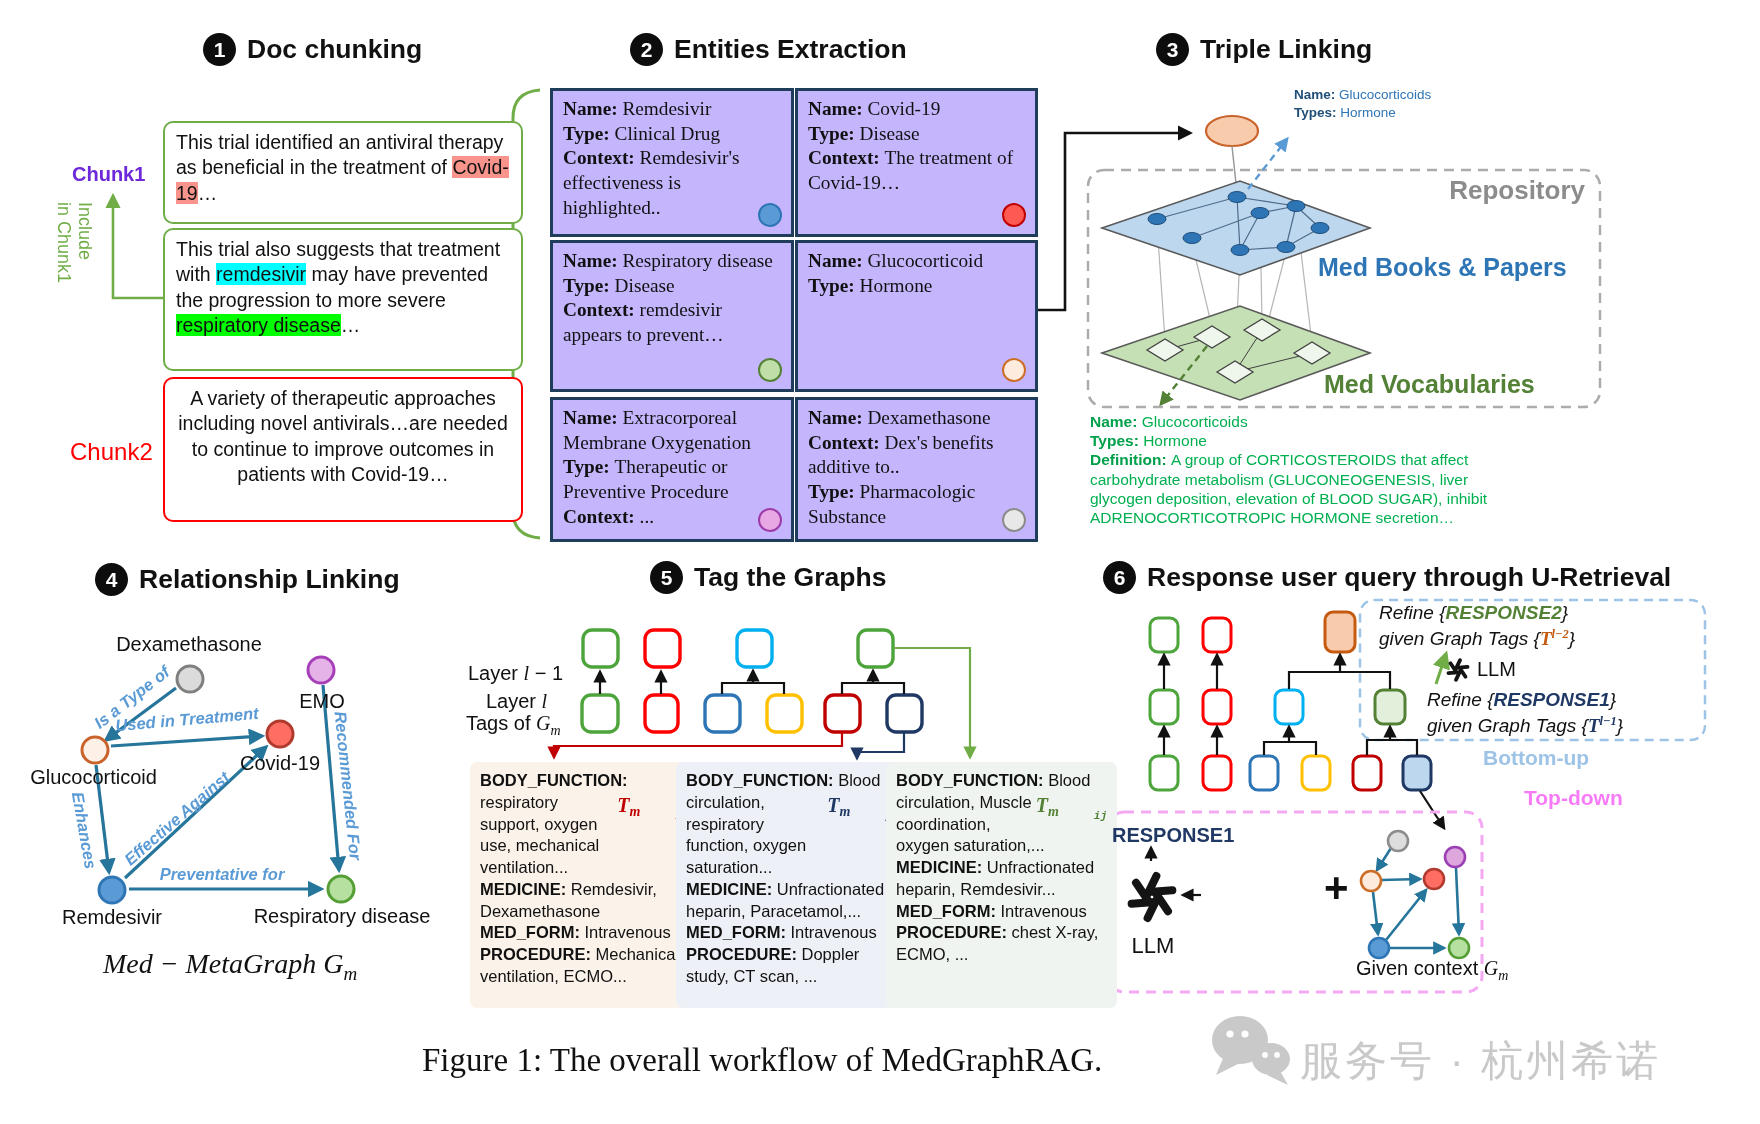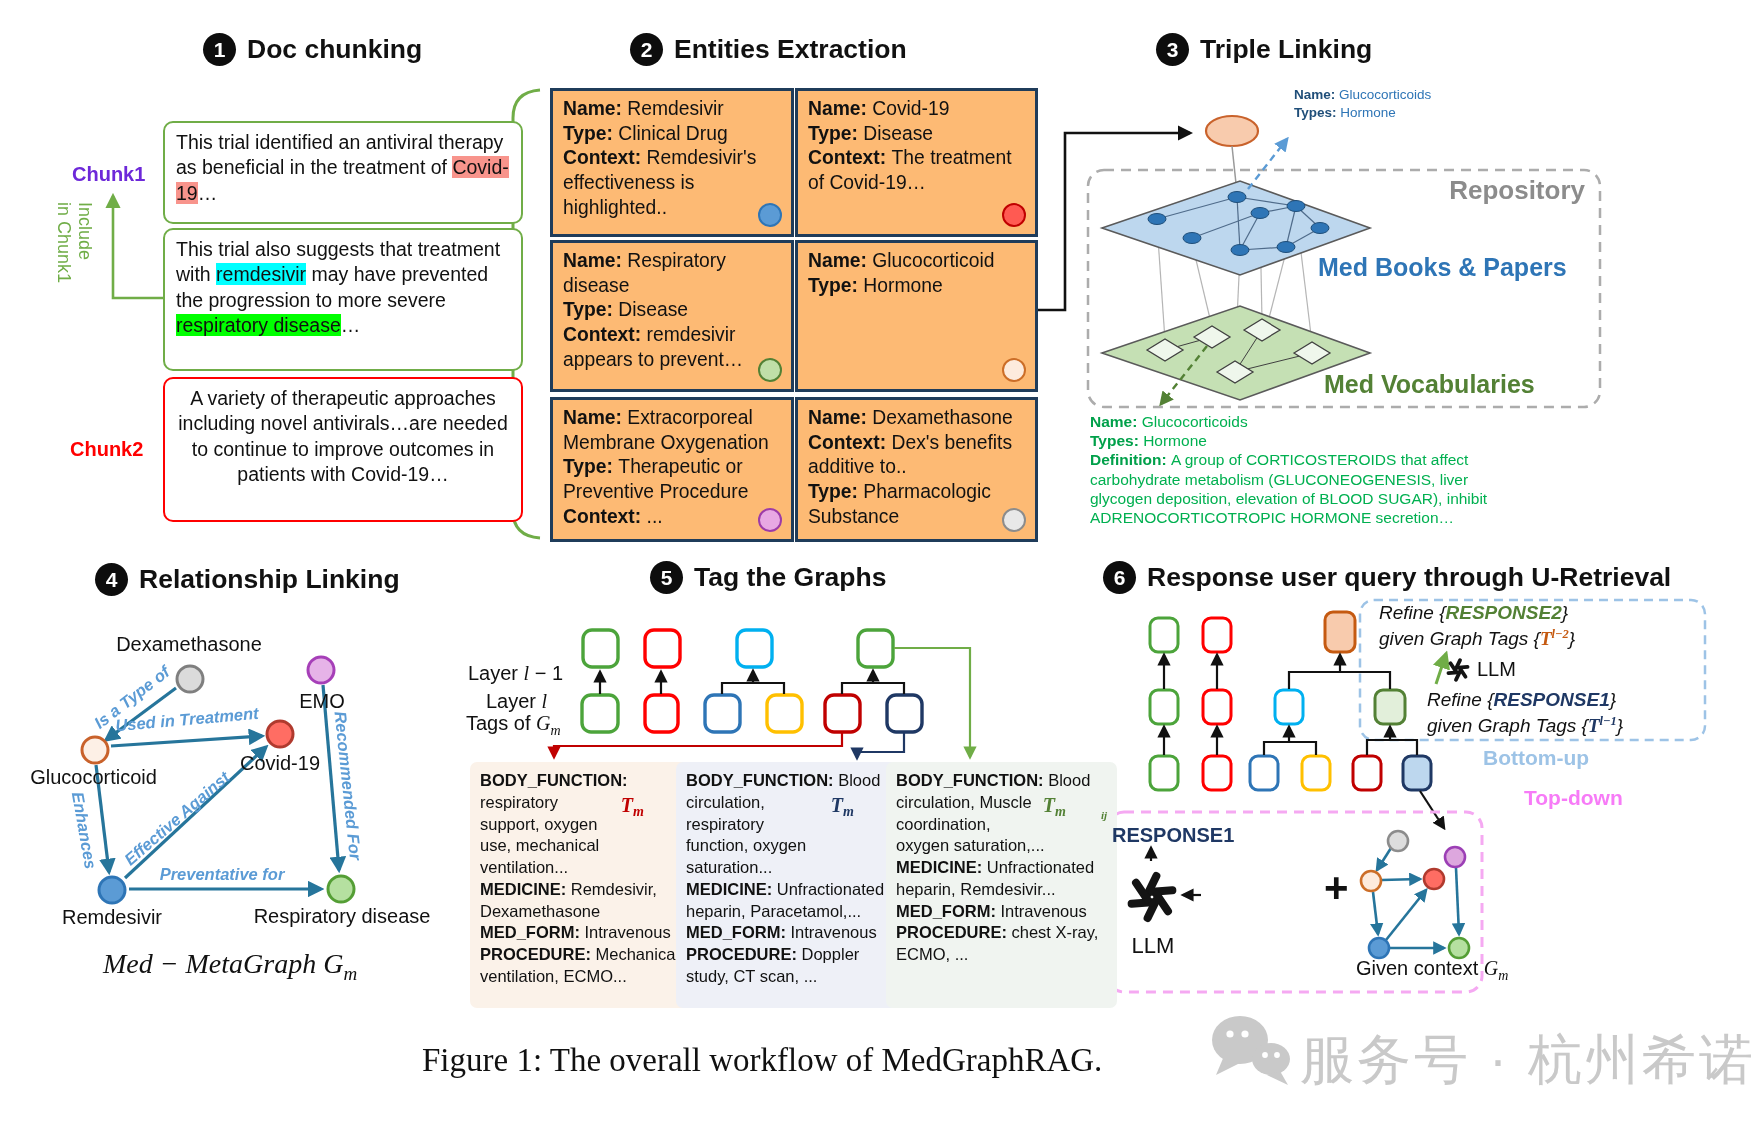--- a/index.html
+++ b/index.html
@@ -11,44 +11,44 @@
   .badge{width:33px;height:33px;border-radius:50%;background:#0d0d0d;color:#fff;
          display:flex;align-items:center;justify-content:center;font-size:21px;font-weight:bold;flex:0 0 auto;}
   .sec-title{font-size:26.5px;font-weight:bold;white-space:nowrap;}
   .chunkbox{border-radius:10px;padding:7px 11px;font-size:19.5px;line-height:1.3;background:#fff;}
   .gborder{border:2.5px solid #70AD47;}
   .rborder{border:2.5px solid #FF0000;text-align:center;}
   .hl-pink{background:#F8948C;}
   .hl-cyan{background:#00FFFF;}
   .hl-green{background:#00FF00;}
   .vtext{writing-mode:vertical-rl;color:#70AD47;font-size:18px;line-height:1.2;}
-  .card{border:3px solid #1F3C5A;background:#fdba74;padding:6px 10px;font-size:19.3px;line-height:1.28;}
+  .card{border:3px solid #1F3C5A;background:#c4b5fd;padding:6px 10px;font-size:19.3px;line-height:1.28;font-family:Liberation Serif, serif;}
   .fl{font-weight:bold;}
   .dot{position:absolute;right:9px;bottom:7px;width:20px;height:20px;border-radius:50%;border:2.5px solid;}
   .dot-blue{background:#5B9BD5;border-color:#2E75B6;}
   .dot-red{background:#FF5A52;border-color:#C00000;}
   .dot-green{background:#C0DFA8;border-color:#538135;}
   .dot-orange{background:#FDEBDD;border-color:#CC6E28;}
   .dot-purple{background:#E8A8E3;border-color:#9D3BA8;}
   .dot-gray{background:#E8E8E8;border-color:#8C8C8C;}
   .note{font-size:13.5px;line-height:1.3;}
   .gnote{font-size:15.5px;line-height:1.24;color:#00B050;}
   .gnote .fl{color:#00A04A;}
   .nlabel{font-size:20px;white-space:nowrap;text-align:center;}
   .elabel{color:#5B9BD5;font-weight:bold;font-style:italic;font-size:16.5px;white-space:nowrap;text-align:center;}
   .tagbox{border-radius:7px;padding:8px 10px;font-size:16.5px;line-height:1.32;}
   .ser{font-family:"Liberation Serif",serif;font-style:italic;}
   .tagT{font-family:"Liberation Serif",serif;font-style:italic;font-weight:bold;font-size:20px;}
   .ts1{font-family:"Liberation Serif",serif;font-style:italic;font-weight:bold;font-size:14px;}
-  .ts2{font-family:Liberation Serif, serif;font-style:italic;font-weight:bold;font-size:11px;position:relative;top:3px;padding-left:35px;}
+  .ts2{font-family:Liberation Mono, monospace;font-style:italic;font-weight:bold;font-size:11px;position:relative;top:3px;padding-left:35px;}
   .refine{font-size:19px;font-style:italic;line-height:1.38;white-space:nowrap;margin-left:11px;}
   .supT{font-size:12.5px;font-weight:bold;}
   .qtext{font-size:17.5px;line-height:1.33;font-style:italic;}
   .caption{font-family:"Liberation Serif",serif;font-size:33px;white-space:nowrap;}
-  .wmark{color:#C9C9C9;font-size:54px;letter-spacing:3px;white-space:nowrap;}
+  .wmark{color:#C9C9C9;font-size:42px;letter-spacing:3px;white-space:nowrap;margin-top:9px;}
 </style>
 </head>
 <body>
 
 <div class="stage">
 
 <svg class="overlay" width="1760" height="1124" viewBox="0 0 1760 1124">
   <defs>
     <marker id="mBlack" viewBox="0 0 10 10" refX="8" refY="5" markerWidth="6" markerHeight="6" orient="auto-start-reverse">
           <path d="M0,0 L10,5 L0,10 z" fill="#111"></path>
@@ -303,21 +303,21 @@
 <div class="abs vtext" style="left:52px;top:202px;height:108px">
   <div>Include</div>
       <div>in Chunk1</div>
 </div>
 <div class="abs chunkbox gborder" style="left:163px;top:121px;width:334px;height:85px">
   <span>This trial identified an antiviral therapy as beneficial in the treatment of </span><span class="hl-pink">Covid-19</span><span>…</span>
 </div>
 <div class="abs chunkbox gborder" style="left:163px;top:228px;width:334px;height:125px">
   <span>This trial also suggests that treatment with </span><span class="hl-cyan">remdesivir</span><span> may have prevented the progression to more severe </span><span class="hl-green">respiratory disease</span><span>…</span>
 </div>
-<div class="abs" style="left:70px;top:438px;color:#FF0000;font-size:20px;font-weight:700">Chunk2</div>
+<div class="abs" style="left:70px;top:438px;color:#FF0000;font-size:24px;font-weight:400">Chunk2</div>
 <div class="abs chunkbox rborder" style="left:163px;top:377px;width:334px;height:127px">A variety of therapeutic approaches including novel antivirals…are needed to continue to improve outcomes in patients with Covid-19…</div>
 
 <div class="abs card" style="left:550px;top:88px;width:218px;height:131px">
   <div><span class="fl">Name: </span><span>Remdesivir</span></div>
   <div><span class="fl">Type: </span><span>Clinical Drug</span></div>
   <div><span class="fl">Context: </span><span>Remdesivir's effectiveness is highlighted..</span></div>
   <span class="dot dot-blue"></span>
 </div>
 <div class="abs card" style="left:795px;top:88px;width:217px;height:131px">
   <div><span class="fl">Name: </span><span>Covid-19</span></div>

